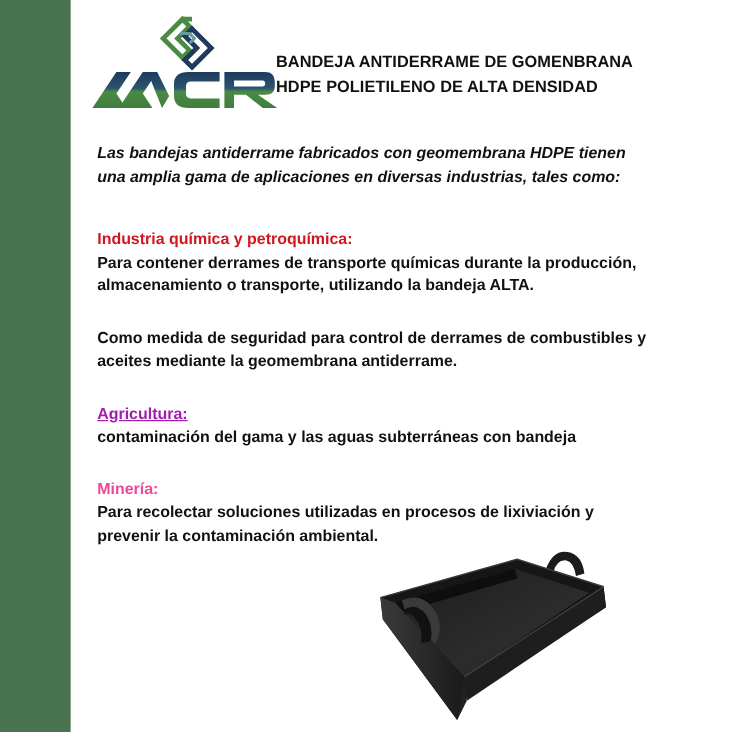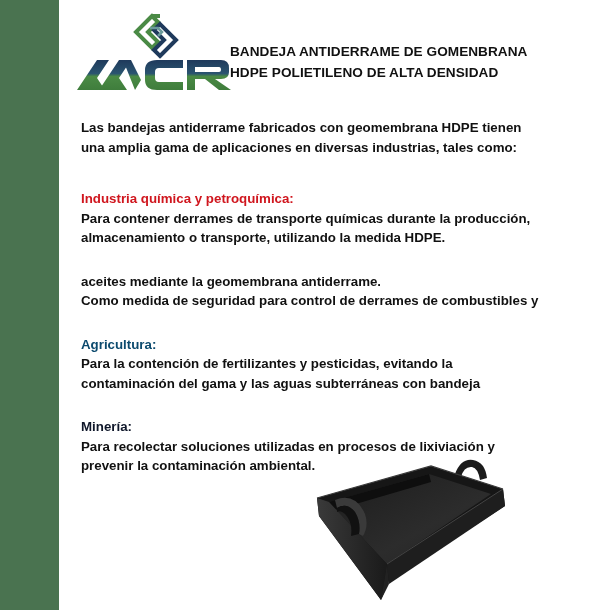--- a/index.html
+++ b/index.html
@@ -14,21 +14,21 @@
 
     .logo { position: absolute; left: 16px; top: 8px; width: 160px; height: 90px; }
     .logo svg { display: block; }
 
     .doc-title { position: absolute; left: 171px; top: 41px; width: 320px;
       font-weight: bold; font-size: 13.6px; line-height: 21px; color: #111111; letter-spacing: 0.05px; }
     .doc-title div { white-space: nowrap; }
 
     .content { position: absolute; left: 22px; top: 118px; width: 468px;
       font-weight: bold; font-size: 13.3px; line-height: 19.5px; color: #111111; }
-    .intro { margin-bottom: 32px; }
+    .intro { margin-bottom: 32px; font-style: italic; }
     .section { margin-bottom: 19px; margin-top: 24px; }
     .section-heading { font-weight: bold; }
     .section-body div, .intro div { white-space: nowrap; }
 
     .tray { position: absolute; left: 256px; top: 456px; width: 194px; height: 148px; }
   </style>
 </head>
 <body>
 
 <div class="side-bar left" style="background:#4a7350;"></div>
@@ -76,41 +76,40 @@
   <div class="content">
     <div class="intro">
       <div>Las bandejas antiderrame fabricados con geomembrana HDPE tienen</div>
       <div>una amplia gama de aplicaciones en diversas industrias, tales como:</div>
     </div>
 
     <div class="section">
       <div class="section-heading" style="color:#d0161e;">Industria química y petroquímica:</div>
       <div class="section-body">
         <div>Para contener derrames de transporte químicas durante la producción,</div>
-        <div>almacenamiento o transporte, utilizando la medida HDPE.</div>
+        <div>almacenamiento o transporte, utilizando la bandeja ALTA.</div>
       </div>
     </div>
 
     <div class="section">
       <div class="section-body">
+        <div>Como medida de seguridad para control de derrames de combustibles y</div>
         <div>aceites mediante la geomembrana antiderrame.</div>
-        <div>Como medida de seguridad para control de derrames de combustibles y</div>
       </div>
     </div>
 
     <div class="section">
-      <div class="section-heading" style="color:#0c4a6e;">Agricultura:</div>
+      <div class="section-heading" style="color:#a21caf;text-decoration:underline;">Agricultura:</div>
       <div class="section-body">
-        <div>Para la contención de fertilizantes y pesticidas, evitando la</div>
         <div>contaminación del gama y las aguas subterráneas con bandeja</div>
       </div>
     </div>
 
     <div class="section">
-      <div class="section-heading" style="color:#0f172a;">Minería:</div>
+      <div class="section-heading" style="color:#ec4899;">Minería:</div>
       <div class="section-body">
         <div>Para recolectar soluciones utilizadas en procesos de lixiviación y</div>
         <div>prevenir la contaminación ambiental.</div>
       </div>
     </div>
   </div>
 
   <div class="tray">
     <svg width="194" height="148" viewBox="0 0 194 148">
       <defs>

